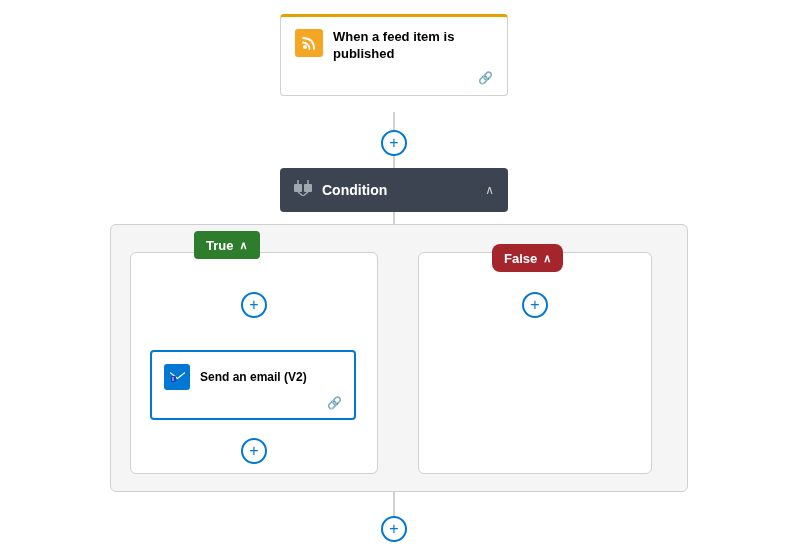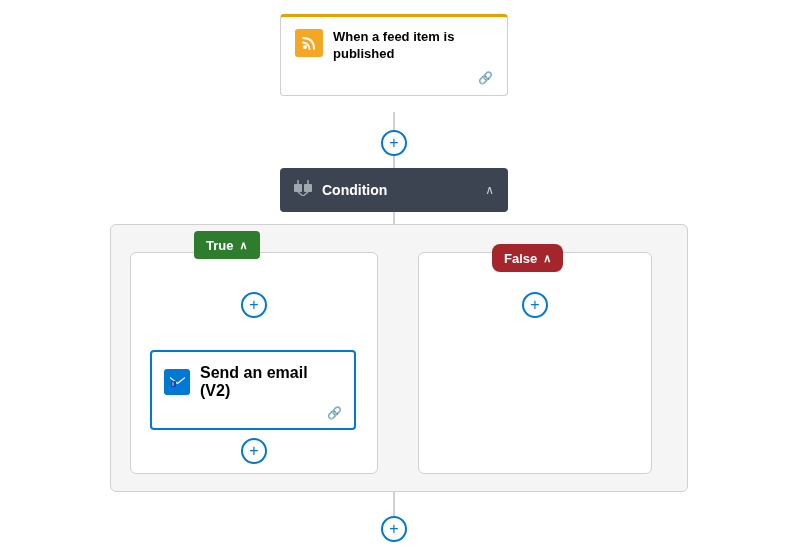--- a/index.html
+++ b/index.html
@@ -214,21 +214,21 @@
       min-width: 26px;
       background: #0078d4;
       border-radius: 3px;
       display: flex;
       align-items: center;
       justify-content: center;
       color: white;
       font-size: 13px;
     }
     .email-title {
-      font-size: 16px;
+      font-size: 12px;
       font-weight: 600;
       color: #000;
     }
 
     
     .svg-overlay {
       position: absolute;
       top: 0;
       left: 0;
       width: 800px;

